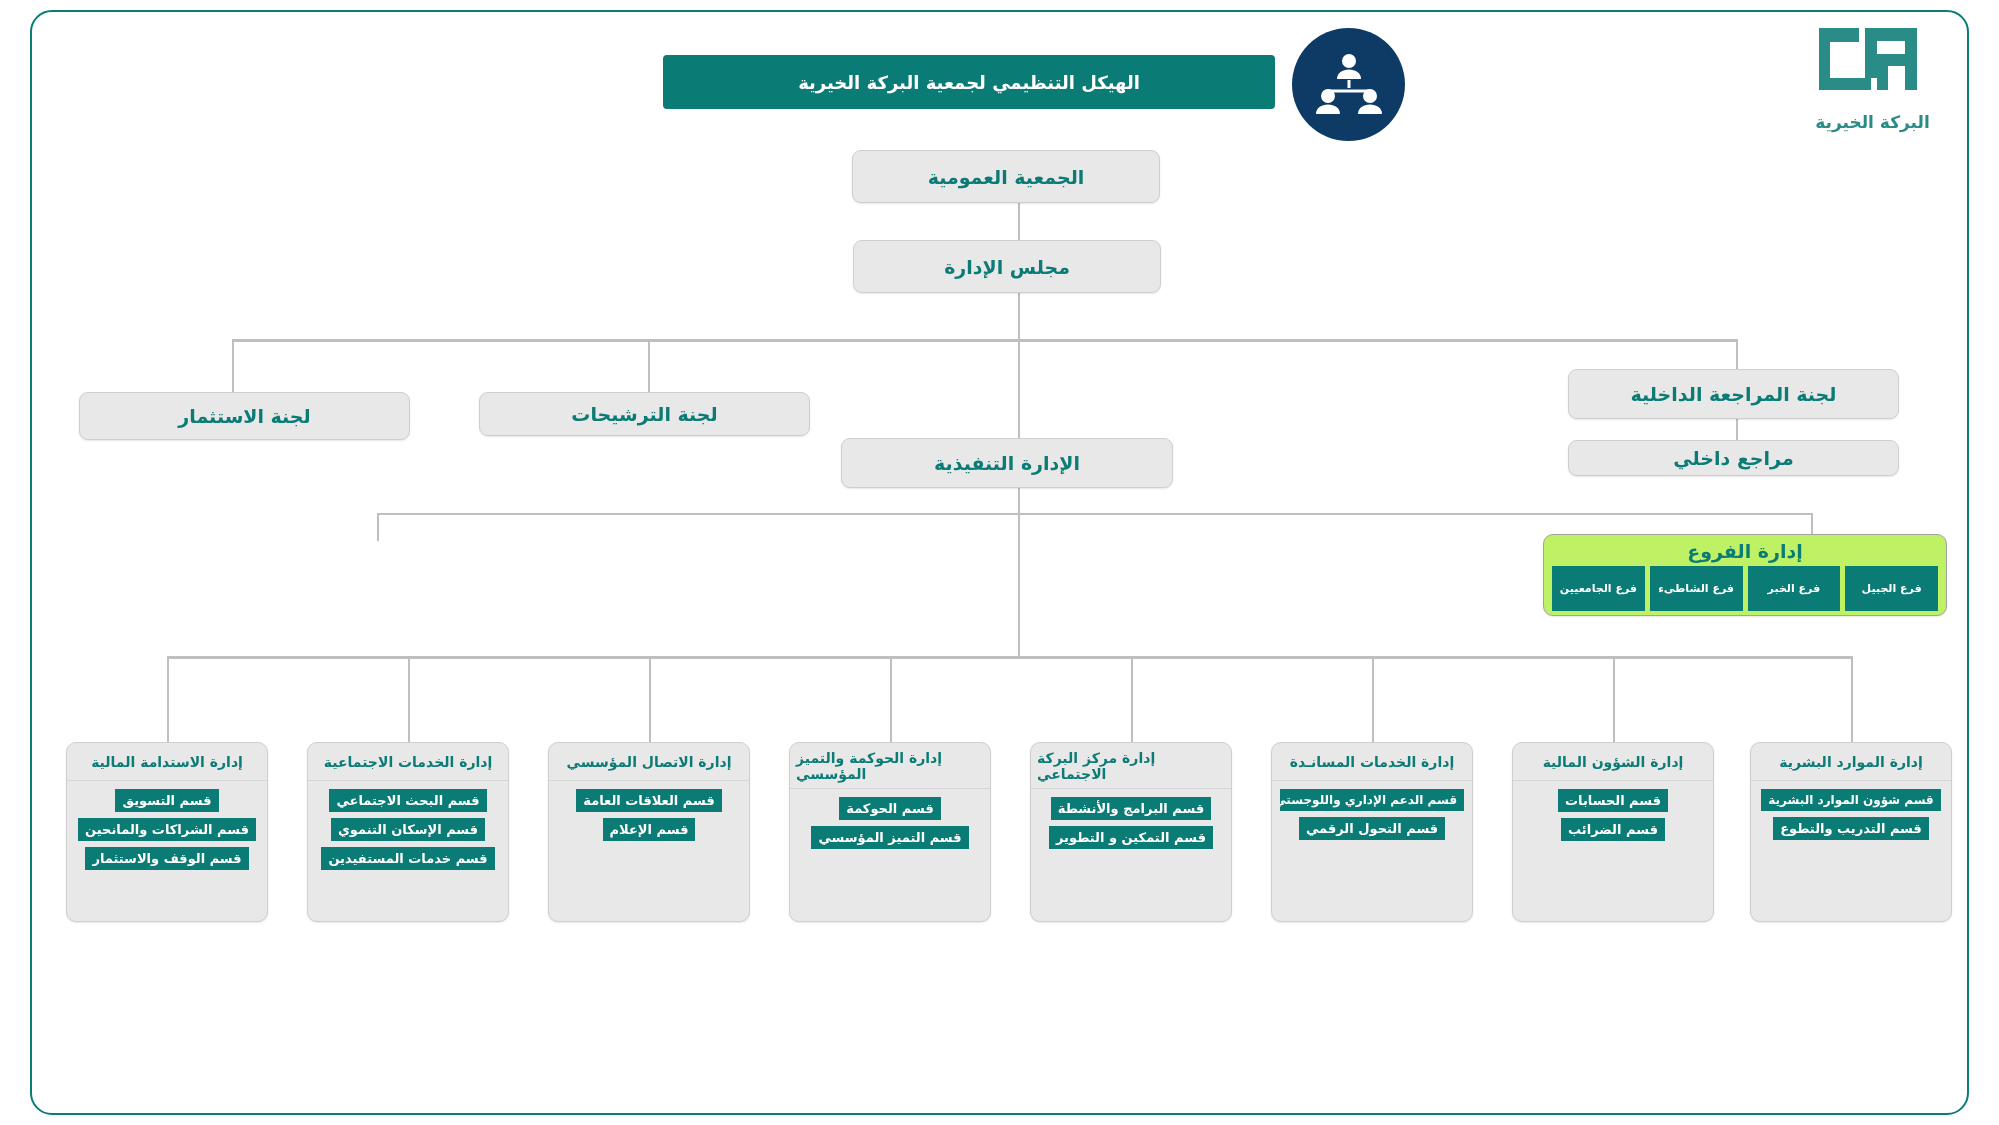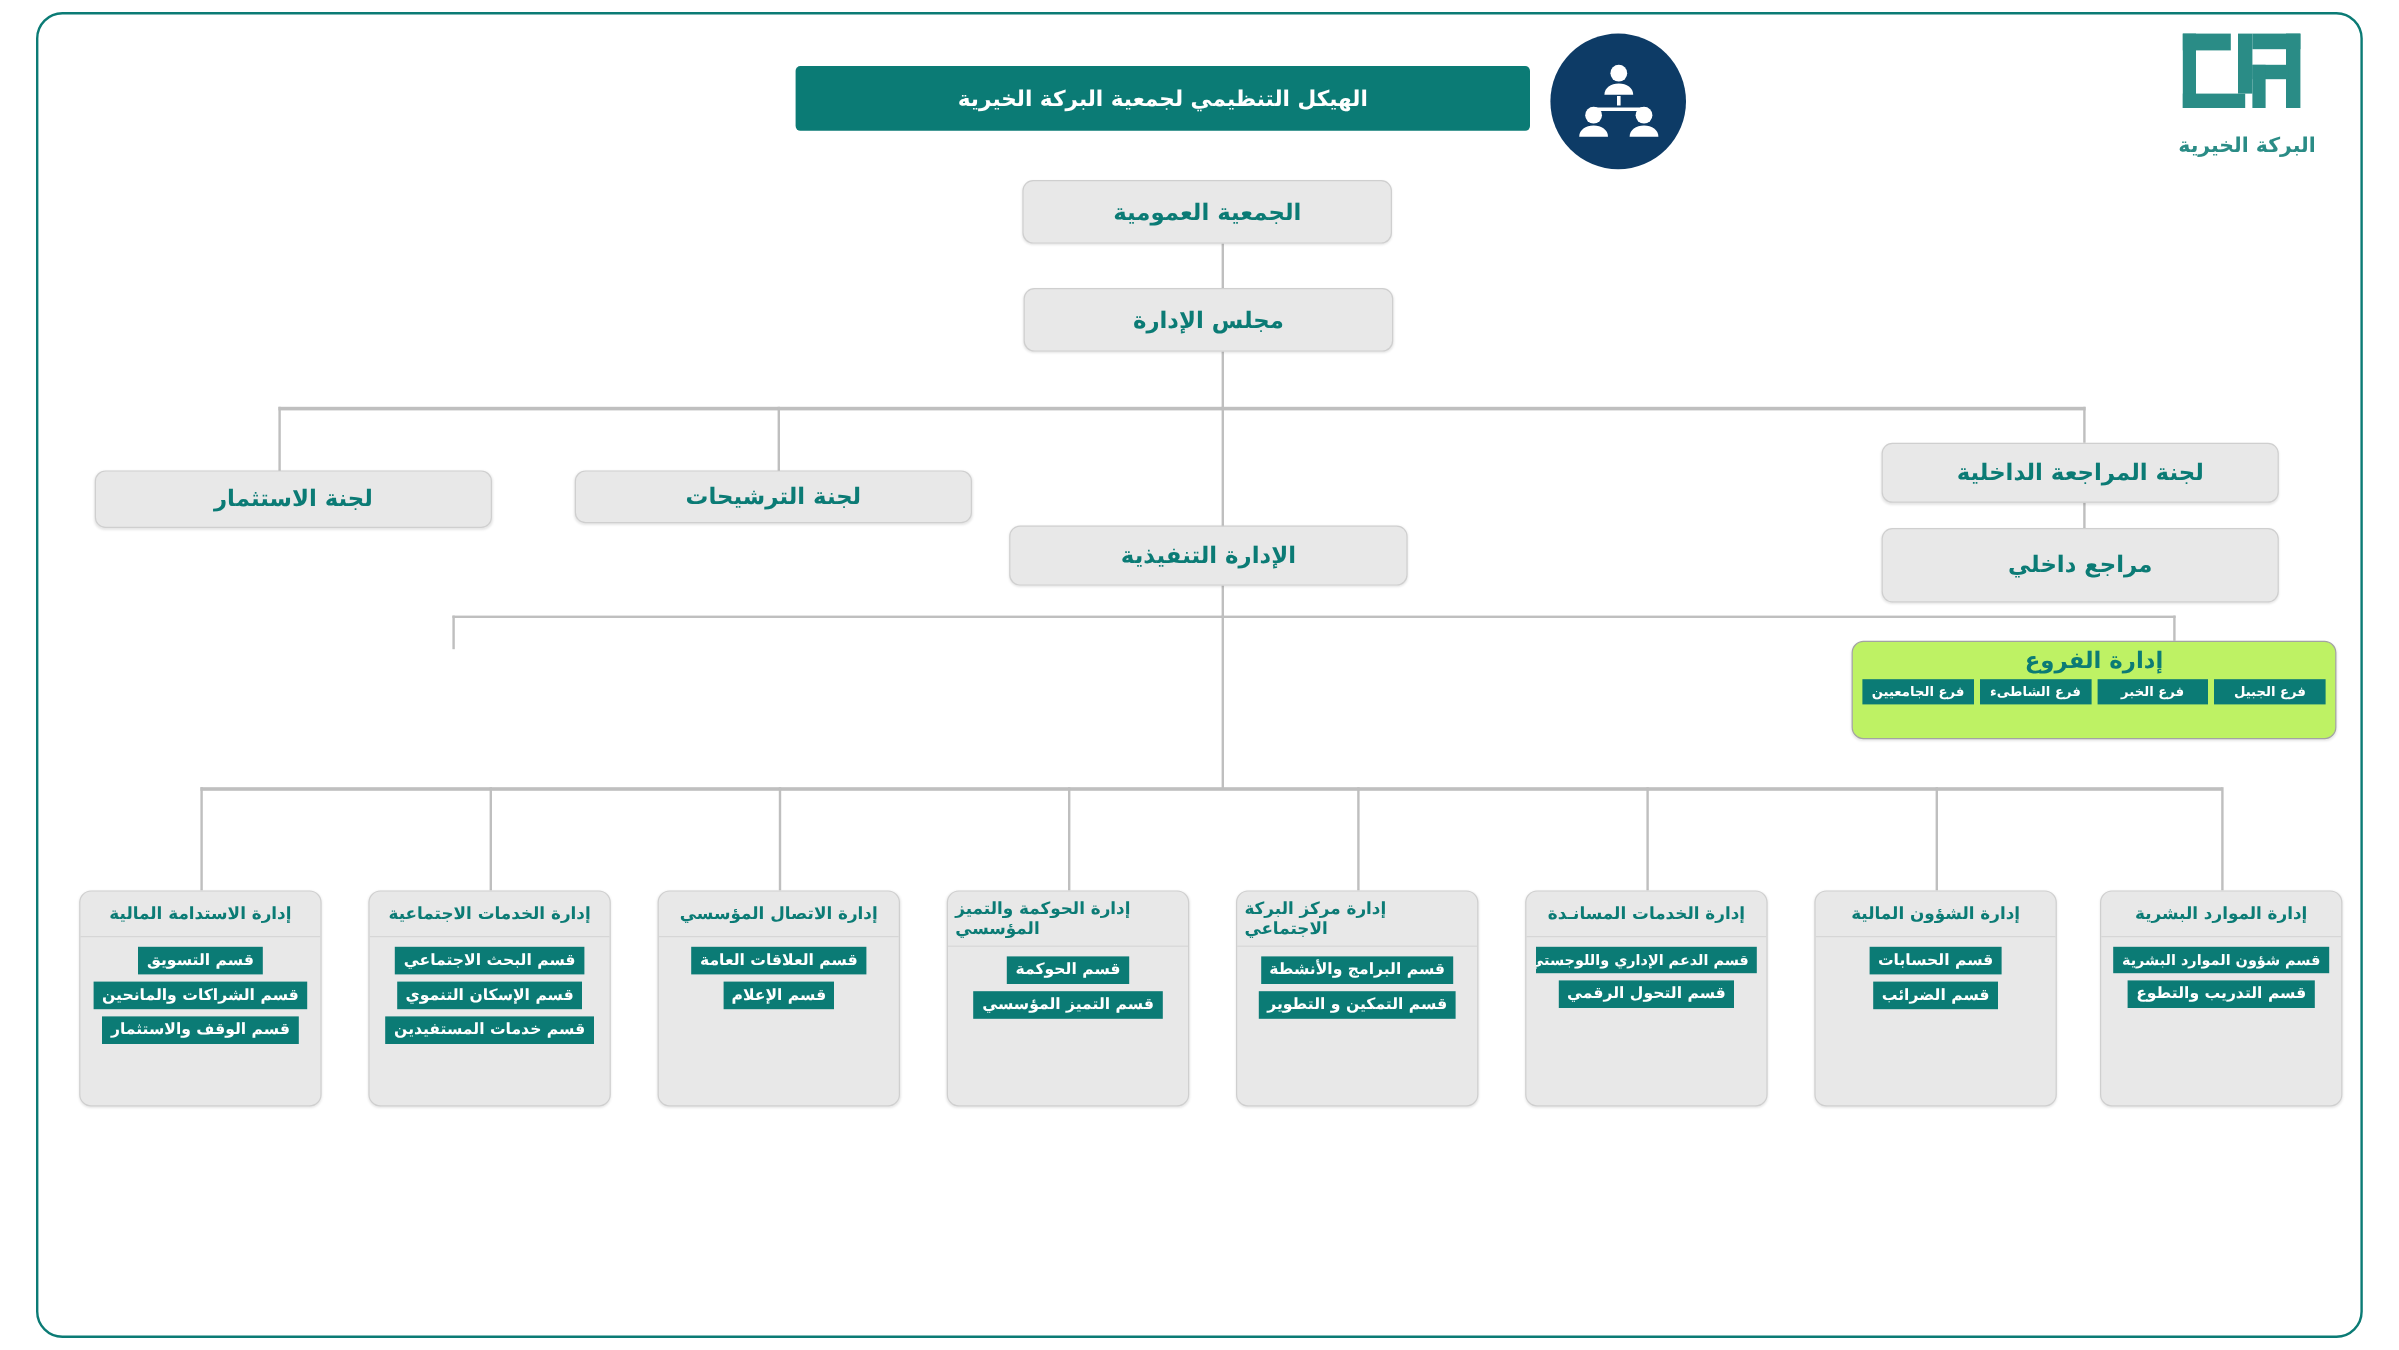--- a/index.html
+++ b/index.html
@@ -116,21 +116,21 @@
     gap: 5px;
     padding: 4px 8px 0 8px;
   }
   #branches-panel .chip {
     flex: 1 1 0;
     background: #0b7b75;
     color: #ffffff;
     font-size: 11px;
     font-weight: bold;
     text-align: center;
-    padding: 4px 2px;
+    padding: 16px 2px;
     white-space: nowrap;
   }
 
   
   .dept-card {
     position: absolute;
     top: 742px;
     width: 202px; height: 180px;
     background: #e8e8e8;
     border: 1px solid #cfcfcf;
@@ -235,21 +235,21 @@
   <div class="node lvl2" style="left:79px; top:392px; width:331px; height:48px;">
     <span>لجنة الاستثمار</span>
   </div>
   <div class="node lvl2" style="left:479px; top:392px; width:331px; height:44px;">
     <span>لجنة الترشيحات</span>
   </div>
   <div class="node lvl2" style="left:1568px; top:369px; width:331px; height:50px;">
     <span>لجنة المراجعة الداخلية</span>
   </div>
   <div class="ln lnv" style="left:1736px; top:419px; width:2px; height:21px;"></div>
-  <div class="node lvl2" style="left:1568px; top:440px; width:331px; height:62px;">
+  <div class="node lvl2" style="left:1568px; top:440px; width:331px; height:36px;">
     <span>مراجع داخلي</span>
   </div>
 
   <div class="node exec" style="left:841px; top:438px; width:332px; height:50px;">
     <span>الإدارة التنفيذية</span>
   </div>
 
   <div class="ln lnv" style="left:1018px; top:488px; width:2px; height:26px;"></div>
   <div class="ln lnh" style="left:377px; top:513px; width:1436px; height:2px;"></div>
   <div class="ln lnv" style="left:377px; top:513px; width:2px; height:28px;"></div>

